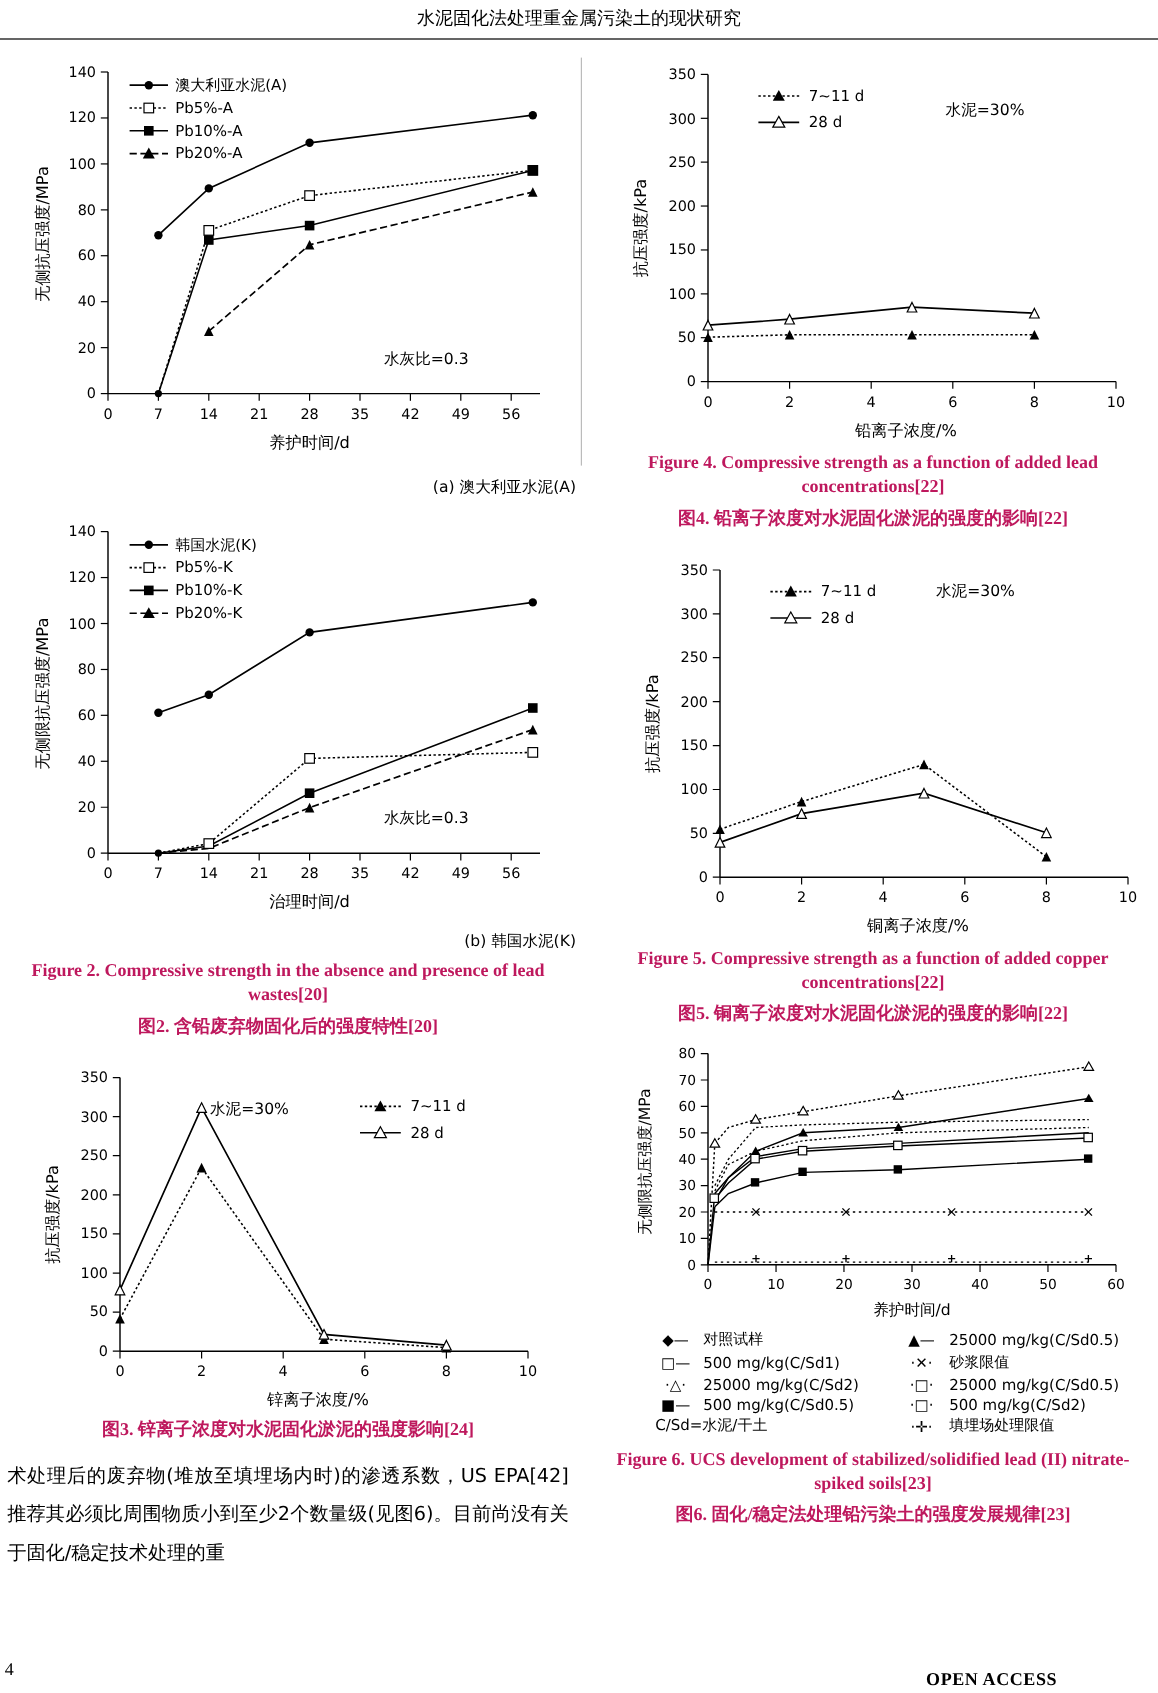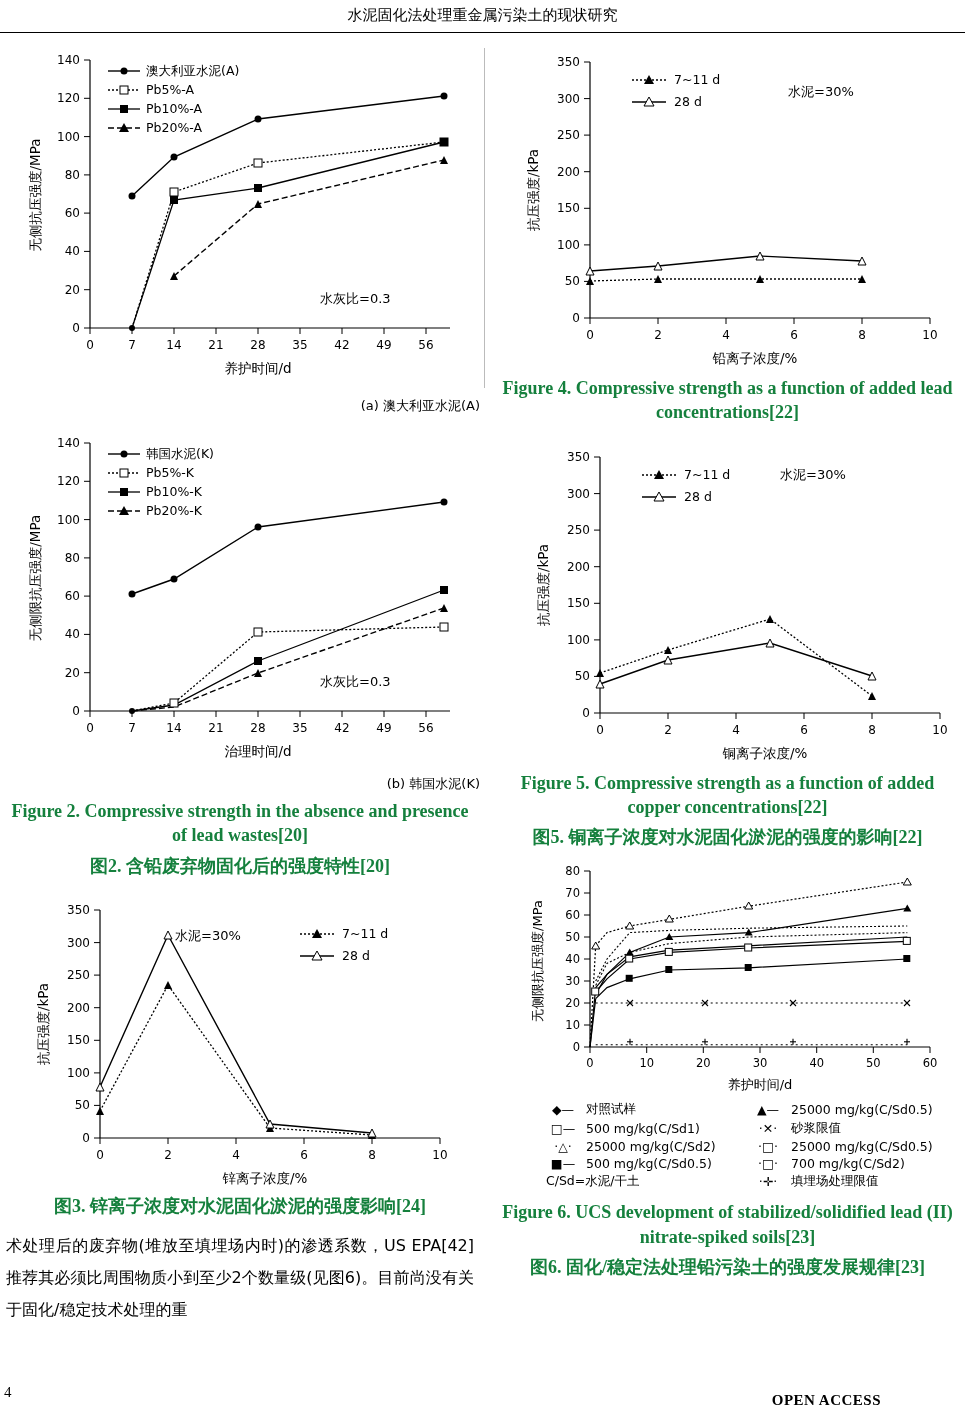--- a/index.html
+++ b/index.html
@@ -14,21 +14,21 @@
     font-family:"DejaVu Sans", sans-serif;font-size:15px;
   }
   .header-rule{
     position:absolute;top:32px;left:0;width:965px;height:1px;background:#000;
   }
   .col-left{position:absolute;left:0px;top:40px;width:480px;}
   .col-right{position:absolute;left:490px;top:40px;width:475px;}
 
   .figcap{
     text-align:center;font-family:"Liberation Serif",serif;font-weight:bold;
-    color:#15803d;font-size:18px;line-height:1.35;margin:6px 10px 0 10px;
+    color:#be185d;font-size:15px;line-height:1.35;margin:6px 10px 0 10px;
   }
   .subcap{
     text-align:right;font-family:"DejaVu Sans",sans-serif;font-size:13px;margin-top:2px;
   }
   .body-text{
     font-family:"DejaVu Sans",sans-serif;font-size:16px;line-height:2.0;
     text-align:justify;margin:12px 6px 0 6px;
   }
   .footer-left{
     position:absolute;left:4px;bottom:10px;font-family:"Liberation Serif",serif;font-size:15px;
@@ -373,20 +373,21 @@
           <polygon points="159,57 164,66 154,66" fill="#fff" stroke="#000"></polygon>
           <text x="184" y="66">28 d</text>
         </g>
         <text x="298" y="56" font-family="DejaVu Sans, sans-serif" font-size="13">水泥=30%</text>
         <text x="265" y="323" text-anchor="middle" font-family="DejaVu Sans, sans-serif" font-size="13.5">铅离子浓度/%</text>
         <text x="48" y="150" text-anchor="middle" font-family="DejaVu Sans, sans-serif" font-size="13.5" transform="rotate(-90 48 150)">抗压强度/kPa</text>
       </svg>
     </div>
 
     <div class="figcap">Figure 4. Compressive strength as a function of added lead concentrations[22]</div>
+    <div class="figcap cn">图4. 铅离子浓度对水泥固化淤泥的强度的影响[22]</div>
 
     <div class="chart" style="margin-top:10px;">
       <svg width="470" height="330" viewBox="0 0 470 330">
         <line x1="110" y1="22" x2="110" y2="278" stroke="#000" stroke-width="1.2"></line>
         <line x1="110" y1="278" x2="450" y2="278" stroke="#000" stroke-width="1.2"></line>
         <g font-family="DejaVu Sans, sans-serif" font-size="12" fill="#000">
           <g stroke="#000" stroke-width="1">
             <line x1="104" y1="278" x2="110" y2="278"></line>
               <line x1="104" y1="241.4" x2="110" y2="241.4"></line>
             <line x1="104" y1="204.9" x2="110" y2="204.9"></line>
@@ -576,21 +577,21 @@
         <div class="li">
             <span class="mk">·□·</span>
             <span>25000 mg/kg(C/Sd0.5)</span>
           </div>
         <div class="li">
             <span class="mk">■—</span>
             <span>500 mg/kg(C/Sd0.5)</span>
           </div>
         <div class="li">
             <span class="mk">·□·</span>
-            <span>700 mg/kg(C/Sd2)</span>
+            <span>500 mg/kg(C/Sd2)</span>
           </div>
         <div class="li">
             <span>C/Sd=水泥/干土</span>
           </div>
         <div class="li">
             <span class="mk">·✛·</span>
             <span>填埋场处理限值</span>
           </div>
       </div>
     </div>

